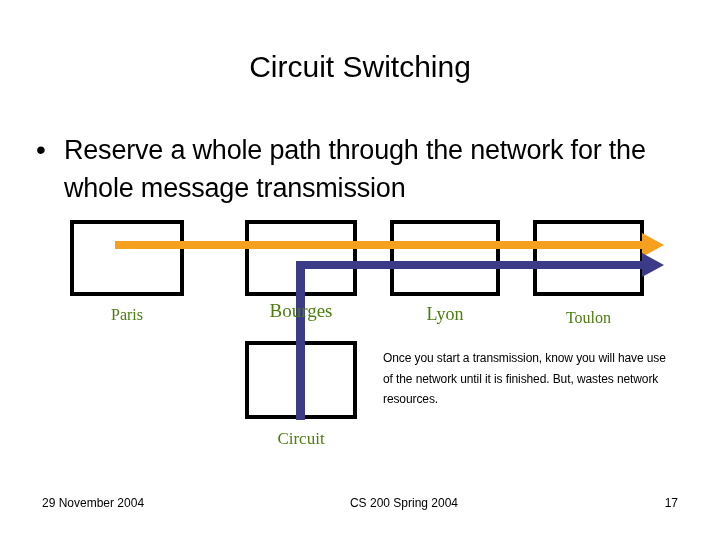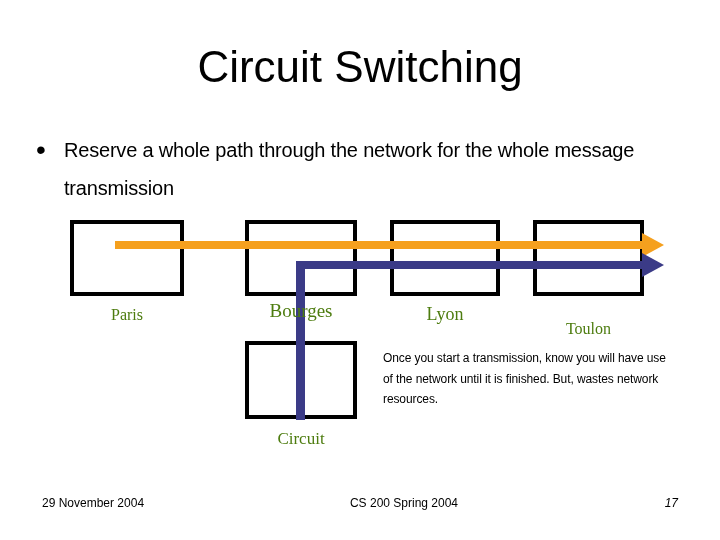--- a/index.html
+++ b/index.html
@@ -17,21 +17,21 @@
     color: #000000;
   }
 
   
   #slide-title {
     position: absolute;
     left: 0;
     top: 46px;
     width: 720px;
     text-align: center;
-    font-size: 44px;
+    font-size: 30px;
     line-height: 42px;
     font-weight: normal;
     letter-spacing: 0px;
     white-space: nowrap;
   }
 
   
   .bullet-row {
     position: absolute;
     left: 30px;
@@ -44,21 +44,21 @@
     flex: 0 0 auto;
     width: 34px;
     font-size: 28px;
     line-height: 38px;
     text-align: left;
     padding-left: 6px;
     box-sizing: border-box;
   }
   .bullet-text {
     flex: 1 1 auto;
-    font-size: 20px;
+    font-size: 27px;
     line-height: 38px;
     letter-spacing: -0.2px;
   }
 
   
   .node-box {
     position: absolute;
     border: 4px solid #000000;
     background: transparent;
     box-sizing: border-box;
@@ -107,21 +107,21 @@
   
   .footer-item {
     position: absolute;
     top: 496px;
     font-size: 12px;
     line-height: 15px;
     white-space: nowrap;
   }
   #footer-date   { left: 42px; }
   #footer-course { left: 0; width: 720px; text-align: center; padding-left: 44px; }
-  #footer-page   { right: 42px; text-align: right; font-style: italic; }
+  #footer-page   { right: 42px; text-align: right; }
 </style>
 </head>
 <body>
 
 <div id="slide">
 
   <div id="slide-title">Circuit Switching</div>
 
   <div class="bullet-row">
     <span class="bullet-dot">•</span>
@@ -138,21 +138,21 @@
   <div class="line-h orange" style="left:115px; top:241px; width:535px;"></div>
   <div class="arrow-head arrow-orange" style="left:642px; top:233px;"></div>
 
   <div class="line-v blue" style="left:296px; top:262px; height:158px;"></div>
   <div class="line-h blue" style="left:296px; top:261px; width:354px;"></div>
   <div class="arrow-head arrow-blue" style="left:642px; top:253px;"></div>
 
   <div class="node-label" style="left:70px;  top:306px; width:114px; font-size:16px;">Paris</div>
   <div class="node-label" style="left:245px; top:300px; width:112px; font-size:19px;">Bourges</div>
   <div class="node-label" style="left:390px; top:304px; width:110px; font-size:18px;">Lyon</div>
-  <div class="node-label" style="left:533px; top:320px; width:111px; font-size:16px;">Toulon</div>
+  <div class="node-label" style="left:533px; top:309px; width:111px; font-size:16px;">Toulon</div>
   <div class="node-label" style="left:245px; top:429px; width:112px; font-size:17px;">Circuit</div>
 
   <div id="note-text">Once you start a transmission, know you will have use of the network until it is finished.  But, wastes network resources.</div>
 
   <div class="footer-item" id="footer-date">29 November 2004</div>
   <div class="footer-item" id="footer-course">CS 200 Spring 2004</div>
   <div class="footer-item" id="footer-page">17</div>
 
 </div>
 

